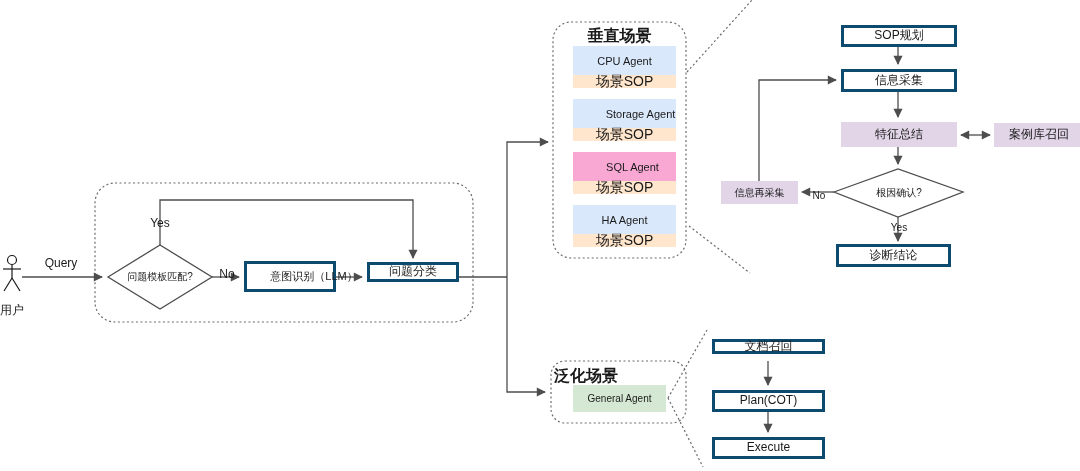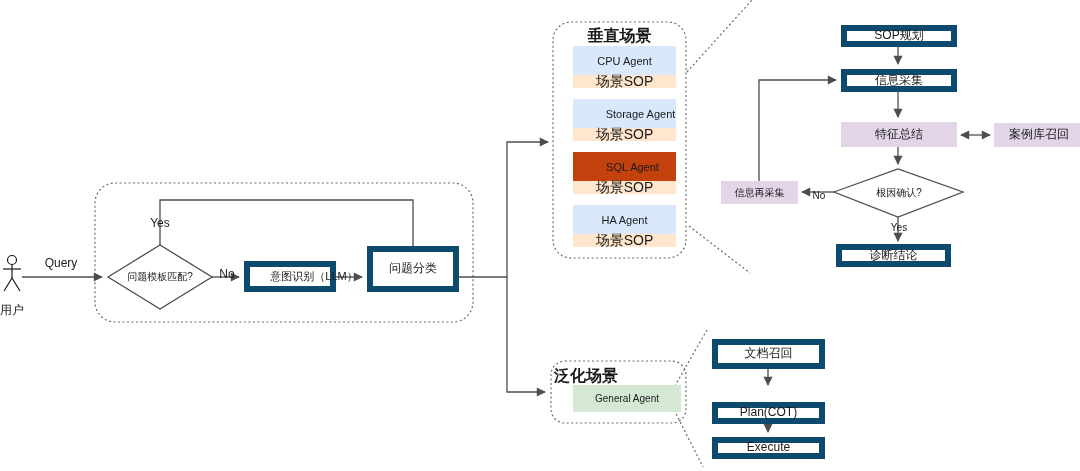--- a/index.html
+++ b/index.html
@@ -5,21 +5,21 @@
   html,body{margin:0;padding:0;background:#fff;}
   #canvas{
     position:relative;width:1080px;height:471px;overflow:hidden;background:#fff;
     font-family:"Liberation Sans","DejaVu Sans",sans-serif;color:#1a1a1a;
   }
   #wires{position:absolute;left:0;top:0;width:1080px;height:471px;}
   .node{
     position:absolute;box-sizing:border-box;display:flex;align-items:center;justify-content:center;
     font-size:12px;text-align:center;line-height:1.1;white-space:nowrap;
   }
-  .box{background:#fff;border:6px solid #0c4a6e;}
+  .box{background:#fff;border:3px solid #0c4a6e;}
   .fill{border:none;}
   .lbl{position:absolute;font-size:12px;text-align:center;white-space:nowrap;}
   .small{font-size:10px;}
   .title{font-weight:bold;font-size:16px;}
   .card{position:absolute;left:573px;width:103px;}
   .card-main{height:29px;display:flex;align-items:center;justify-content:center;font-size:11px;}
   .card-sop{height:13px;display:flex;align-items:center;justify-content:center;font-size:14px;}
 </style>
 </head>
 <body>
@@ -80,21 +80,21 @@
   </svg>
 
   <div class="lbl" style="left:-2px;top:302px;width:28px;">用户</div>
   <div class="lbl" style="left:42px;top:256px;width:38px;">Query</div>
   <div class="lbl small" style="left:111px;top:270px;width:98px;">问题模板匹配?</div>
   <div class="lbl" style="left:146px;top:216px;width:28px;">Yes</div>
   <div class="lbl" style="left:214px;top:267px;width:26px;">No</div>
   <div class="node box" style="left:244px;top:261px;width:92px;height:31px;">
     <span style="font-size:11px;padding-left:48px;">意图识别（LLM）</span>
   </div>
-  <div class="node box" style="left:367px;top:246px;width:92px;height:46px;">
+  <div class="node box" style="left:367px;top:262px;width:92px;height:20px;">
     <span>问题分类</span>
   </div>
 
   <div class="lbl title" style="left:567px;top:26px;width:105px;">垂直场景</div>
 
   <div class="card" style="top:46px;">
     <div class="card-main" style="background: rgb(218, 232, 252);">
       <span>CPU Agent</span>
     </div>
     <div class="card-sop" style="background: rgb(255, 230, 204);">
@@ -103,38 +103,38 @@
   </div>
   <div class="card" style="top:99px;">
     <div class="card-main" style="background: rgb(218, 232, 252); padding-left: 32px;">
       <span>Storage Agent</span>
     </div>
     <div class="card-sop" style="background: rgb(255, 230, 204);">
       <span>场景SOP</span>
     </div>
   </div>
   <div class="card" style="top:152px;">
-    <div class="card-main" style="background: #c2410c; padding-left: 16px;">
+    <div class="card-main" style="background: #f9a8d4; padding-left: 16px;">
       <span>SQL Agent</span>
     </div>
     <div class="card-sop" style="background: rgb(255, 230, 204);">
       <span>场景SOP</span>
     </div>
   </div>
   <div class="card" style="top:205px;">
     <div class="card-main" style="background: rgb(218, 232, 252);">
       <span>HA Agent</span>
     </div>
     <div class="card-sop" style="background: rgb(255, 230, 204);">
       <span>场景SOP</span>
     </div>
   </div>
 
   <div class="lbl title" style="left:536px;top:366px;width:100px;">泛化场景</div>
-  <div class="node fill small" style="left: 573px; top: 385px; width: 108px; height: 27px; background: rgb(213, 232, 212); text-align: right;">
+  <div class="node fill small" style="left: 573px; top: 385px; width: 93px; height: 27px; background: rgb(213, 232, 212); text-align: right;">
     <span>General Agent</span>
   </div>
 
   <div class="node box" style="left:841px;top:25px;width:116px;height:22px;">
     <span>SOP规划</span>
   </div>
   <div class="node fill" style="left: 841px; top: 122px; width: 116px; height: 25px; background: rgb(225, 213, 231);">
     <span>特征总结</span>
   </div>
   <div class="node box" style="left:841px;top:69px;width:116px;height:23px;">
@@ -146,23 +146,23 @@
   <div class="node fill small" style="left: 721px; top: 181px; width: 77px; height: 23px; background: rgb(225, 213, 231);">
     <span>信息再采集</span>
   </div>
   <div class="lbl small" style="left:849px;top:186px;width:100px;">根因确认?</div>
   <div class="lbl small" style="left:806px;top:190px;width:26px;">No</div>
   <div class="lbl small" style="left:885px;top:222px;width:28px;">Yes</div>
   <div class="node box" style="left:836px;top:244px;width:115px;height:23px;">
     <span>诊断结论</span>
   </div>
 
-  <div class="node box" style="left:712px;top:339px;width:113px;height:30px;">
+  <div class="node box" style="left:712px;top:339px;width:113px;height:15px;">
     <span>文档召回</span>
   </div>
-  <div class="node box" style="left:712px;top:402px;width:113px;height:22px;">
+  <div class="node box" style="left:712px;top:390px;width:113px;height:22px;">
     <span>Plan(COT)</span>
   </div>
   <div class="node box" style="left:712px;top:437px;width:113px;height:22px;">
     <span>Execute</span>
   </div>
 
 </div>
 
 </body></html>

